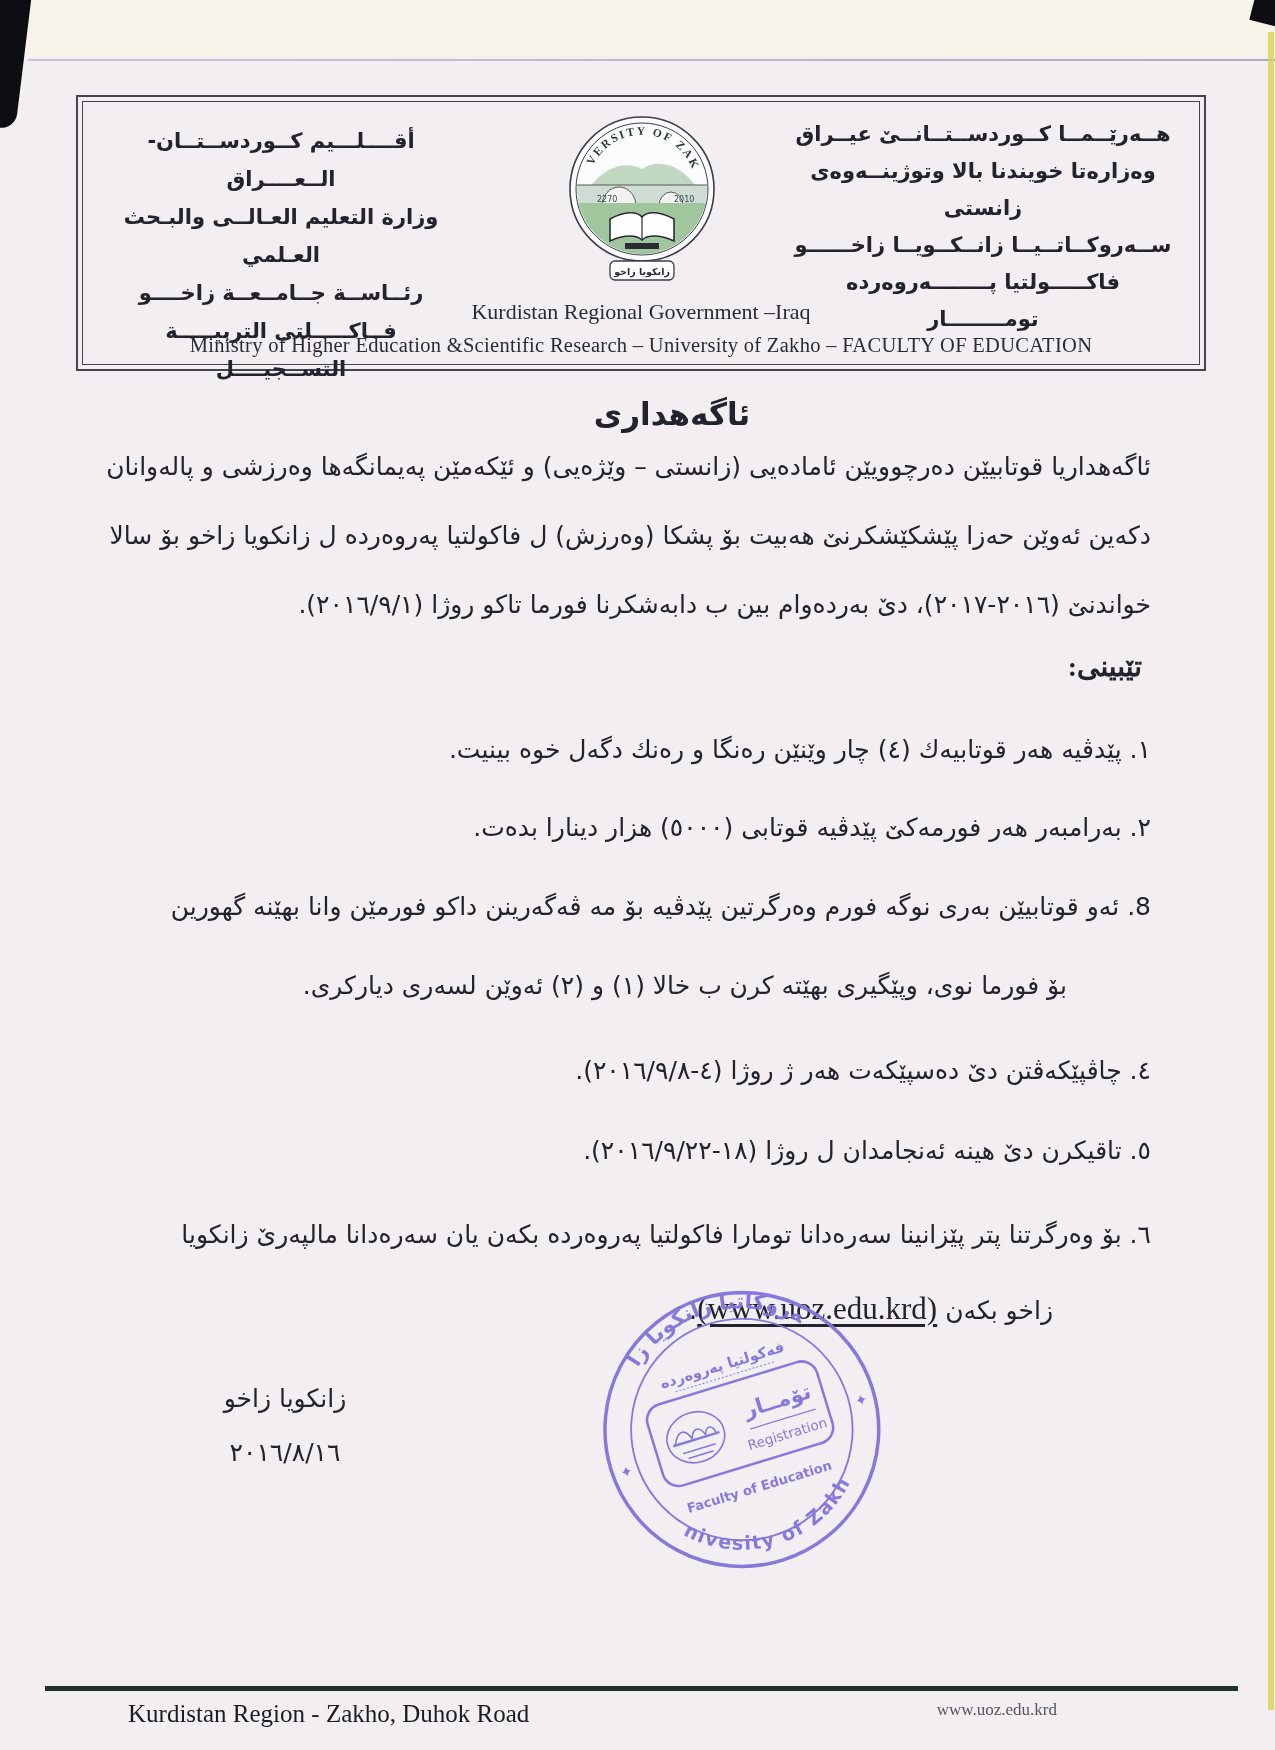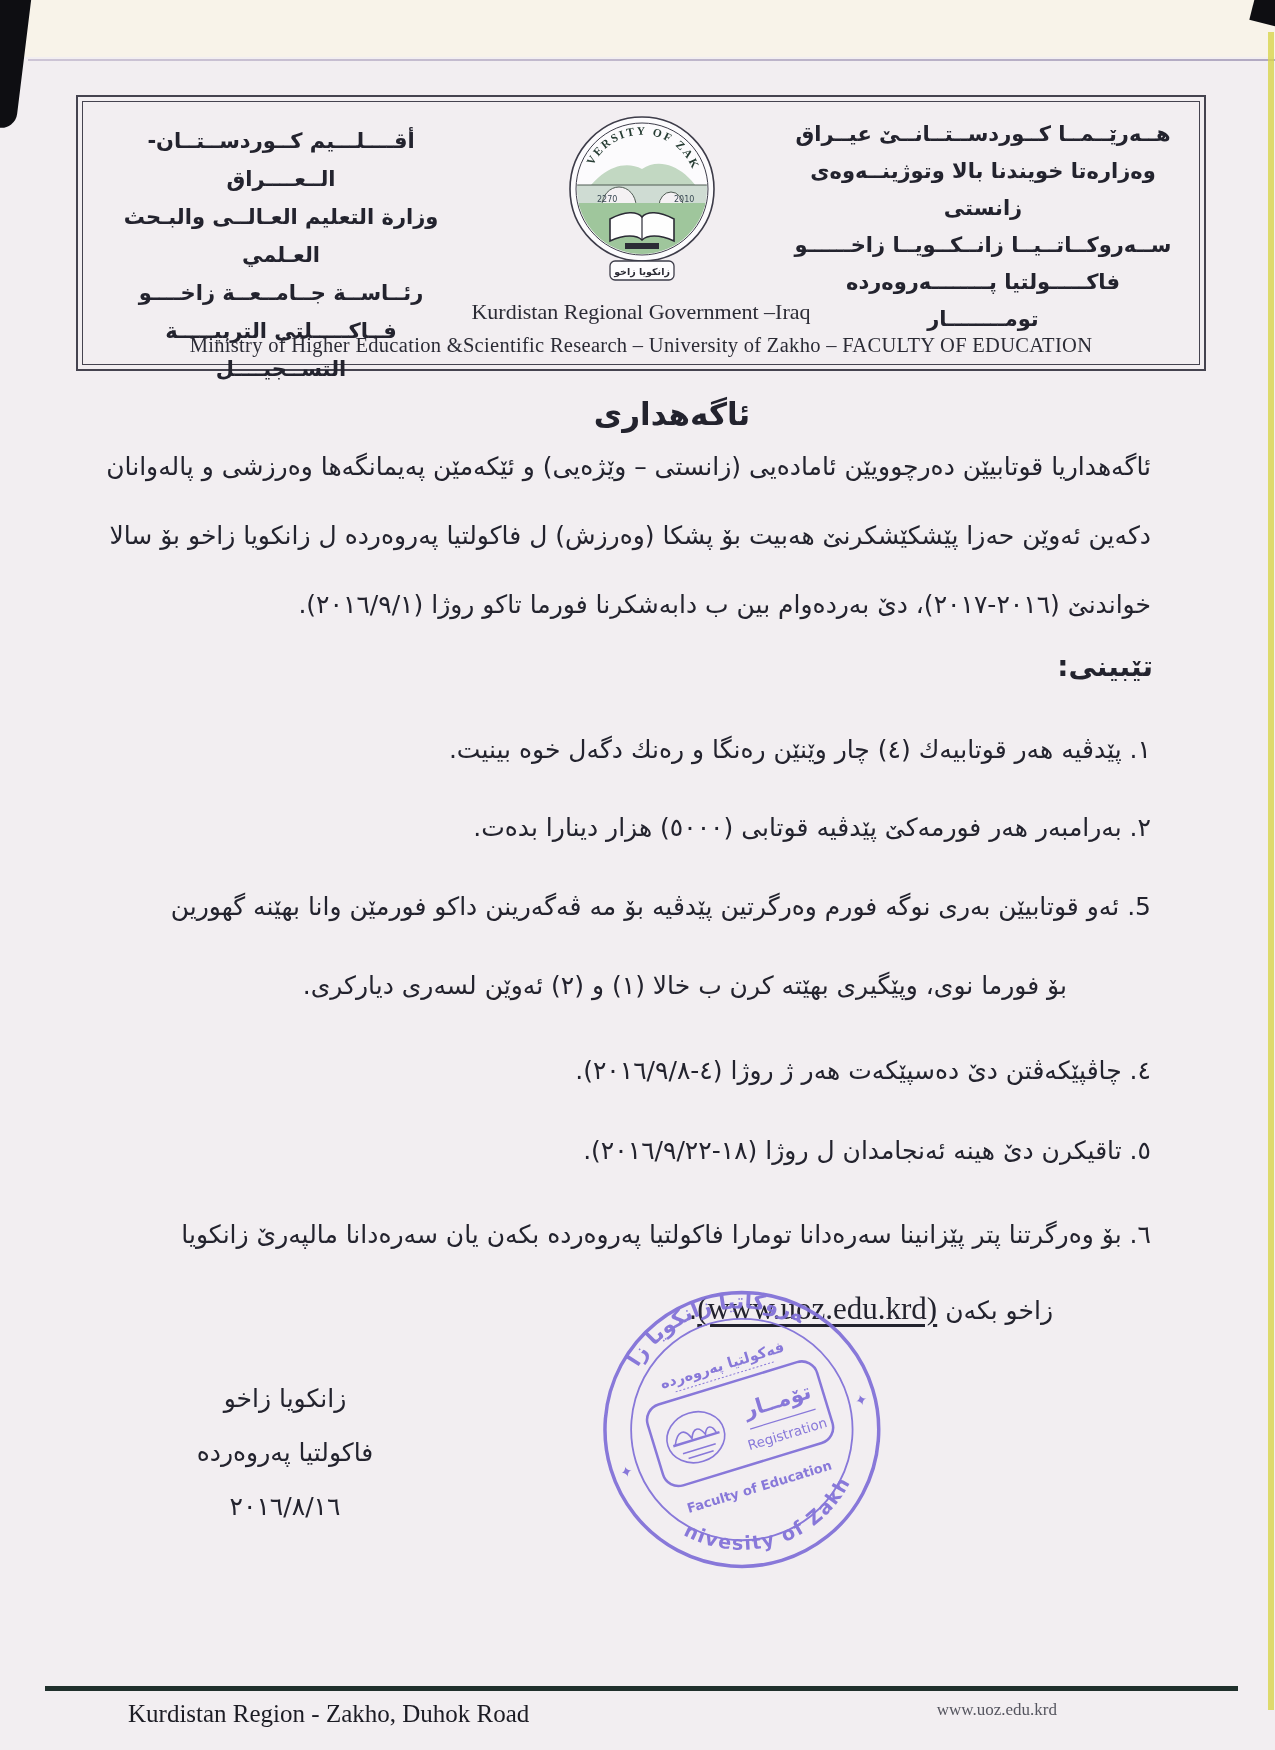--- a/index.html
+++ b/index.html
@@ -110,37 +110,36 @@
     <div class="eng2">Ministry of Higher Education &amp;Scientific Research – University of Zakho – FACULTY OF EDUCATION</div>
   </div>
 </div>
 
 <div class="abs title">ئاگەهداری</div>
 
 <div class="abs bline" style="top:452px;">ئاگەهداریا قوتابیێن دەرچوویێن ئامادەیی (زانستی – وێژەیی) و ئێکەمێن پەیمانگەها وەرزشی  و پالەوانان</div>
 <div class="abs bline" style="top:521px;">دکەین ئەوێن حەزا پێشکێشکرنێ هەبیت بۆ پشکا (وەرزش) ل فاکولتیا پەروەردە ل زانکویا زاخو بۆ سالا</div>
 <div class="abs bline" style="top:590px;">خواندنێ (٢٠١٦-٢٠١٧)، دێ بەردەوام بین ب دابەشکرنا فورما تاکو روژا (٢٠١٦/٩/١).</div>
 
-<div class="abs bline note" style="top:650px;right:122px;">تێبینی:</div>
+<div class="abs bline note" style="top:650px;right:133px;font-family:Liberation Serif, serif;">تێبینی:</div>
 
 <div class="abs bline" style="top:735px;">١. پێدڤیه هەر قوتابیەك  (٤) چار وێنێن رەنگا و رەنك دگەل خوە بینیت.</div>
 <div class="abs bline" style="top:813px;">٢.  بەرامبەر هەر فورمەکێ پێدڤیه قوتابی (٥٠٠٠) هزار دینارا بدەت.</div>
-<div class="abs bline" style="top:892px;">5.  ئەو قوتابیێن بەری نوگە فورم وەرگرتین پێدڤیه بۆ مە ڤەگەرینن داکو فورمێن وانا بهێنە گهورین</div>
+<div class="abs bline" style="top:892px;">8.  ئەو قوتابیێن بەری نوگە فورم وەرگرتین پێدڤیه بۆ مە ڤەگەرینن داکو فورمێن وانا بهێنە گهورین</div>
 <div class="abs bline" style="top:971px;right:208px;">بۆ فورما نوی، وپێگیری بهێتە کرن ب خالا (١) و (٢) ئەوێن لسەری دیارکری.</div>
 <div class="abs bline" style="top:1056px;">٤.  چاڤپێکەڤتن دێ دەسپێکەت هەر ژ روژا (٤-٢٠١٦/٩/٨).</div>
 <div class="abs bline" style="top:1136px;">٥. تاقیکرن دێ هینە ئەنجامدان ل روژا (١٨-٢٠١٦/٩/٢٢).</div>
 <div class="abs bline" style="top:1220px;">٦. بۆ وەرگرتنا پتر پێزانینا سەرەدانا تومارا فاکولتیا پەروەردە بکەن یان سەرەدانا مالپەرێ زانکویا</div>
 
 <div class="abs bline" style="top:1291px;right:222px;">
   <span>زاخو بکەن </span><span dir="ltr" class="weburl">(www.uoz.edu.krd)</span><span class="websuffix">.</span>
 </div>
 
 <div class="abs sig">
   <div>زانکویا زاخو</div>
-  <div>فاکولتیا پەروەردە</div>
   <div>٢٠١٦/٨/١٦</div>
 </div>
 
 <svg class="abs stamp" viewBox="-155 -152 310 305">
   <defs>
     <path id="arcTop" d="M -82 -88 A 120 120 0 0 1 82 -88"></path>
     <path id="arcBot" d="M -89 80 A 120 120 0 0 0 89 80"></path>
   </defs>
   <g stroke="#8070d8" fill="none">
     <circle r="136" stroke-width="3.5"></circle>

